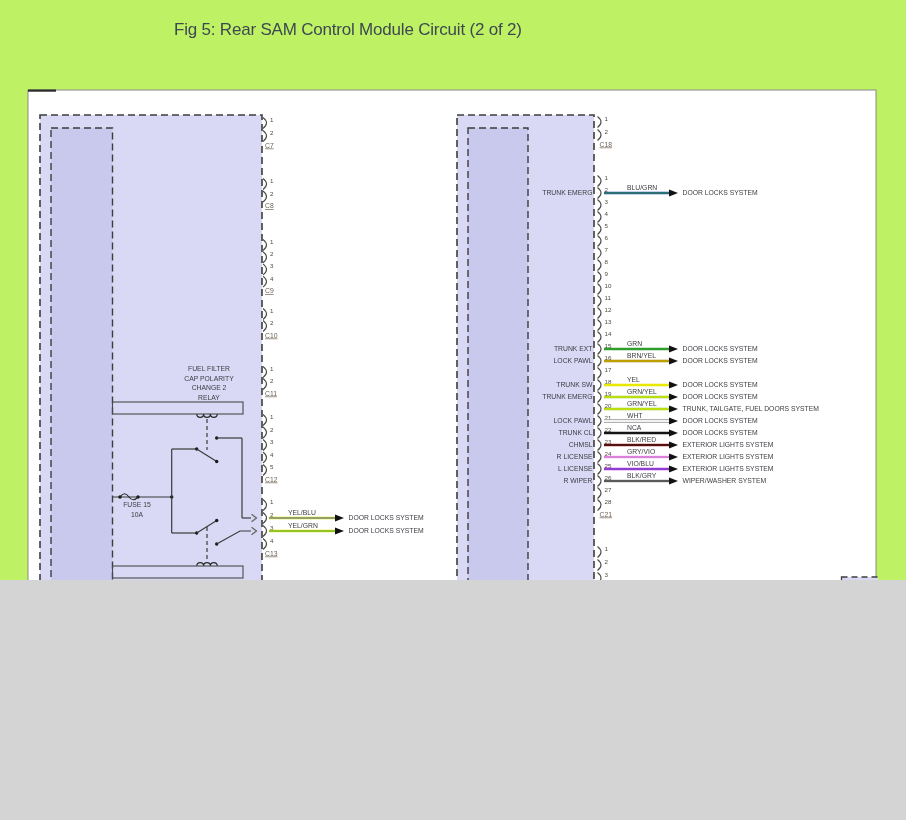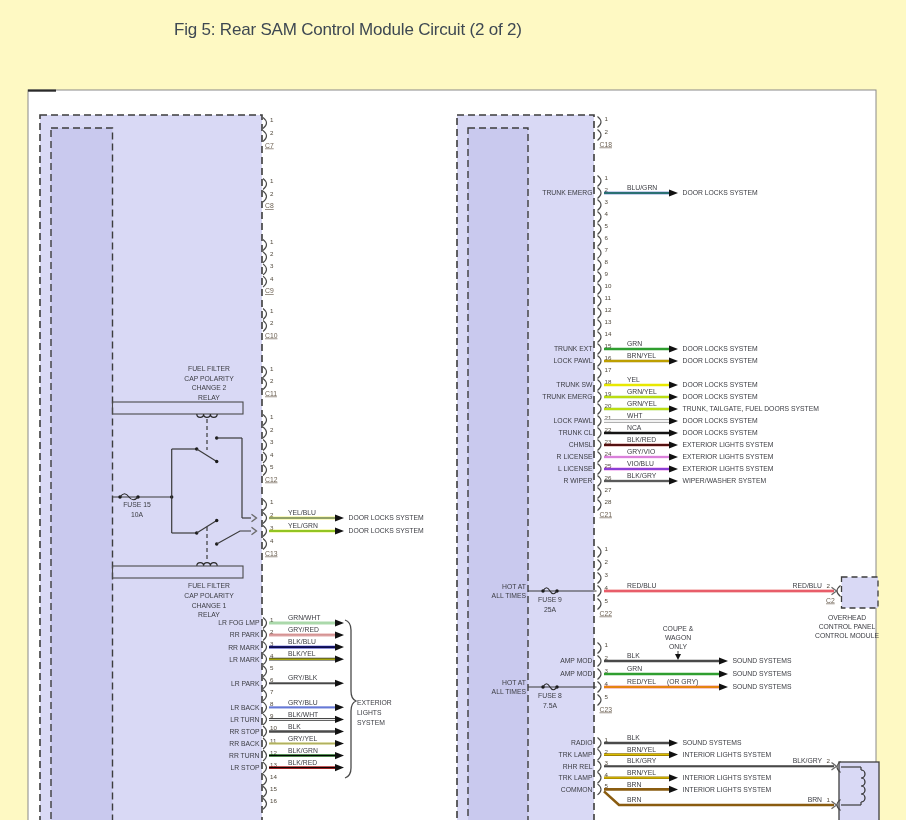--- a/index.html
+++ b/index.html
@@ -1,16 +1,16 @@
 <!DOCTYPE html>
 <html><head>
 <meta charset="utf-8">
 <style>
   html,body{margin:0;padding:0;background:#d4d4d4;font-family:"Liberation Sans",sans-serif;}
-  .stage{position:relative;width:906px;height:820px;overflow:hidden;background:#fef9c3;}
+  .stage{position:relative;width:906px;height:580px;overflow:hidden;background:#bef264;}
   .fig-title{position:absolute;left:174px;top:20px;font-size:17px;letter-spacing:-0.2px;color:#3e4852;white-space:nowrap;}
   svg text{font-family:"Liberation Sans",sans-serif;}
 </style>
 </head>
 <body>
 
 <div class="stage">
   <div class="fig-title">Fig 5: Rear SAM Control Module Circuit (2 of 2)</div>
   <svg id="diagram" width="906" height="820" viewBox="0 0 906 820" xmlns="http://www.w3.org/2000/svg">
       <g>

